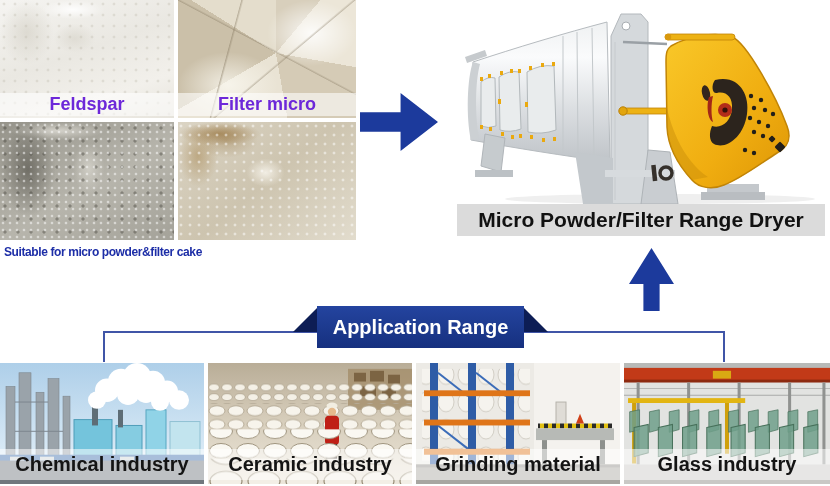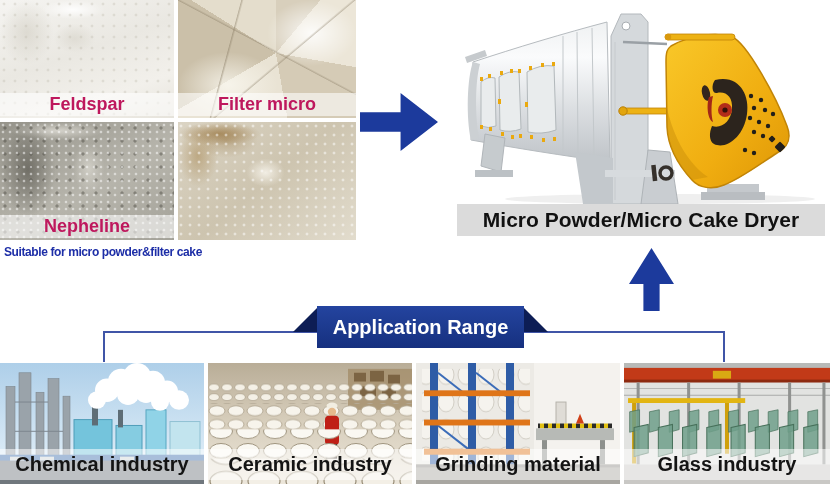--- a/index.html
+++ b/index.html
@@ -9,21 +9,21 @@
     font-family:"Liberation Sans", sans-serif;
   }
   
   .materials-grid{
     position:absolute;left:0;top:0;width:356px;height:240px;
     display:grid;grid-template-columns:174px 178px;grid-template-rows:118px 118px;gap:4px;
   }
   .cell{position:relative;overflow:hidden;}
   .cell .strip{
     position:absolute;left:0;right:0;bottom:2px;height:23px;line-height:23px;
-    background:rgba(255,255,255,.58);color:#be185d;font-size:18px;font-weight:bold;text-align:center;
+    background:rgba(255,255,255,.58);color:#6d28d9;font-size:18px;font-weight:bold;text-align:center;
   }
   .photo{position:absolute;inset:0;}
   .photo-feldspar{
     background-image:
       radial-gradient(circle at 4px 4px, rgba(190,186,172,.35) 1px, transparent 1.8px),
       radial-gradient(closest-side at 70% 18%, rgba(255,255,255,.9), transparent),
       radial-gradient(closest-side at 22% 50%, rgba(206,202,190,.55), transparent),
       radial-gradient(closest-side at 78% 72%, rgba(210,206,195,.5), transparent),
       linear-gradient(160deg,#f5f4f1 0%,#eae8e2 45%,#f2f0eb 75%,#e6e3db 100%);
     background-size:11px 11px,60% 45%,70% 55%,55% 45%,100% 100%;
@@ -115,21 +115,20 @@
     <div class="cell">
       <div class="photo photo-feldspar"></div>
       <div class="strip">Feldspar</div>
     </div>
     <div class="cell">
       <div class="photo photo-filtercake"></div>
       <div class="strip">Filter micro</div>
     </div>
     <div class="cell">
       <div class="photo photo-nepheline"></div>
-      <div class="strip">Nepheline</div>
     </div>
     <div class="cell">
       <div class="photo photo-bentonite"></div>
     </div>
   </div>
 
   <div class="arrow-right"></div>
 
   <div class="machine-panel">
     <svg width="375" height="204" viewBox="0 0 375 204">
@@ -224,21 +223,21 @@
           <circle cx="290" cy="150" r="2.2"></circle>
           <circle cx="299" cy="153" r="2.2"></circle>
         <rect x="-4" y="-4" width="8" height="8" rx="1.5" transform="translate(325 147) rotate(45)"></rect>
         <rect x="-2.6" y="-2.6" width="5.2" height="5.2" rx="1" transform="translate(317 139) rotate(45)"></rect>
       </g>
 
       <line x1="168" y1="42" x2="212" y2="44" stroke="#9aa0a5" stroke-width="2.5"></line>
       <rect x="210" y="34" width="70" height="6" rx="3" fill="#edb214" stroke="#c18406" stroke-width="0.8"></rect>
       <circle cx="213" cy="37" r="3.2" fill="#d9990d"></circle>
     </svg>
-    <div class="machine-label">Micro Powder/Micro Cake Dryer</div>
+    <div class="machine-label">Micro Powder/Filter Range Dryer</div>
   </div>
 
   <div class="headline">Suitable for micro powder&amp;filter cake</div>
 
   <div class="h-line"></div>
   <div class="v-line left"></div>
   <div class="v-line right"></div>
   <div class="fold left"></div>
   <div class="fold right"></div>
   <div class="banner">Application Range</div>

